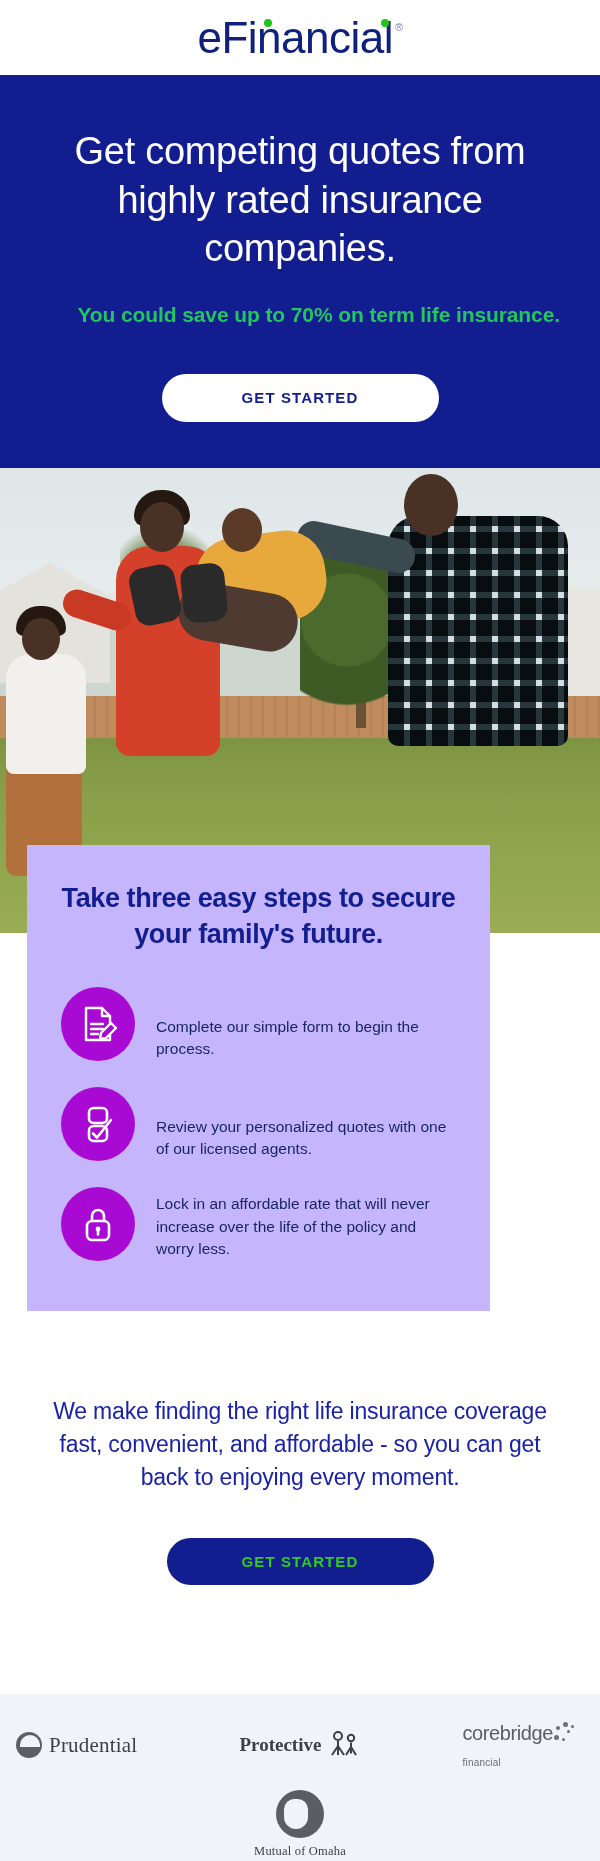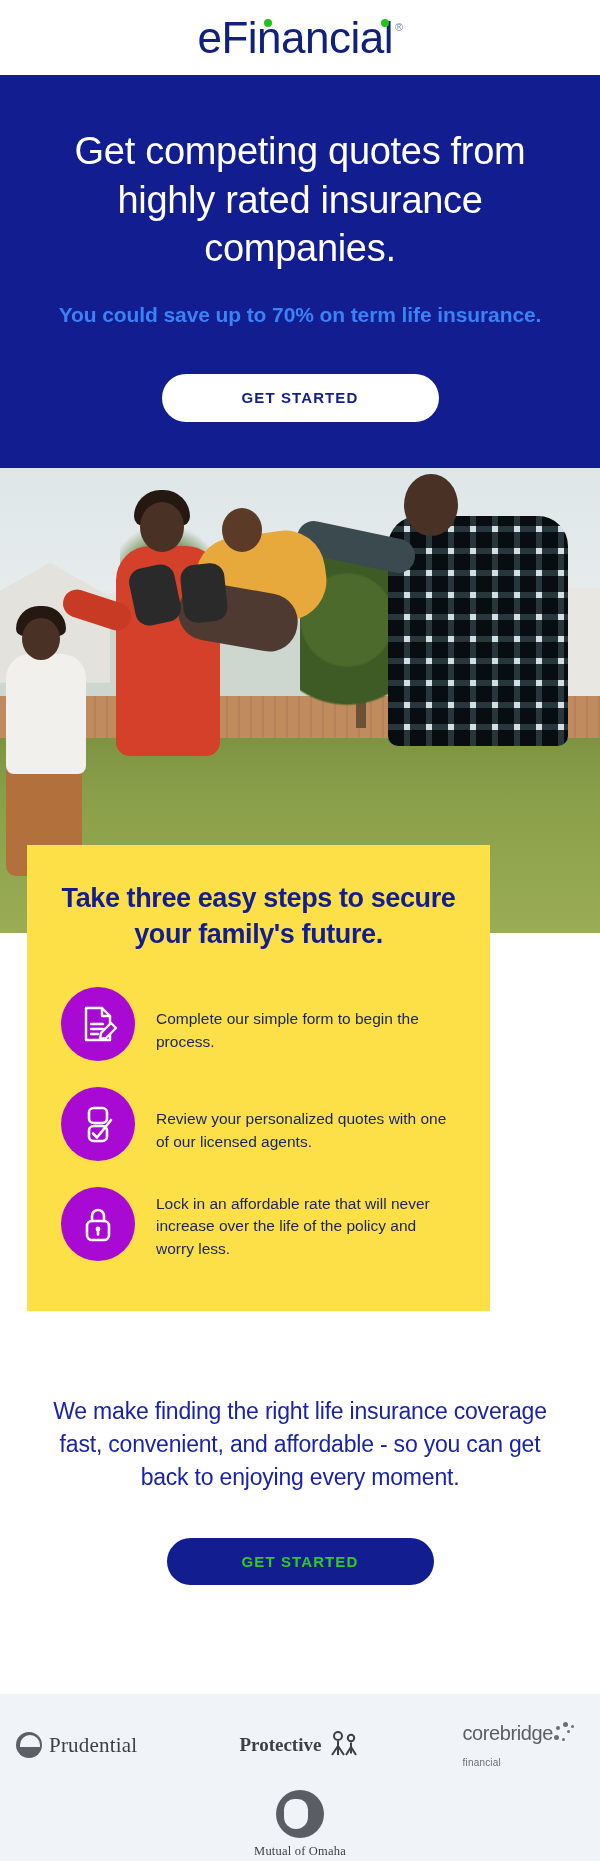--- a/index.html
+++ b/index.html
@@ -60,25 +60,26 @@
   }
   .hero-title {
     color: #ffffff;
     font-size: 38px;
     line-height: 1.28;
     font-weight: 400;
     letter-spacing: -0.3px;
   }
   .hero-sub {
     margin-top: 28px;
-    color: #3b82f6;
+    color: #22c55e;
     font-size: 21px;
     line-height: 1.38;
     font-weight: 700;
     letter-spacing: -0.1px;
+    text-align: right;
   }
   .btn-white {
     display: block;
     margin: 44px auto 0;
     width: 277px;
     height: 48px;
     line-height: 48px;
     border-radius: 24px;
     background: #ffffff;
     color: #121d8f;
@@ -151,35 +152,35 @@
   .p-girl-hair{ position:absolute; left:16px;  top:138px; width:50px; height:30px; border-radius:25px 25px 8px 8px; background:#241811; }
   .p-girl-body{ position:absolute; left:6px;   top:186px; width:80px; height:120px; border-radius:24px 24px 8px 8px; background:#f2f0ec; }
   .p-girl-skirt{position:absolute; left:6px;   top:288px; width:76px; height:120px; border-radius:10px; background:#b2713c; }
 
   
   .card {
     position: absolute;
     left: 27px;
     top: 845px;
     width: 463px;
-    background: #fde047;
+    background: #c4b5fd;
     padding: 36px 34px 40px;
   }
   .card-title {
     text-align: center;
     color: #121d8f;
     font-size: 27px;
     line-height: 1.33;
     font-weight: 700;
     letter-spacing: -0.4px;
   }
   .steps { margin-top: 34px; }
   .step {
     display: flex;
-    align-items: center;
+    align-items: flex-end;
     gap: 21px;
     margin-bottom: 26px;
   }
   .step:last-child { margin-bottom: 10px; }
   .step-icon {
     flex: 0 0 auto;
     width: 74px; height: 74px;
     border-radius: 50%;
     background: #a80ad4;
     display: flex;

